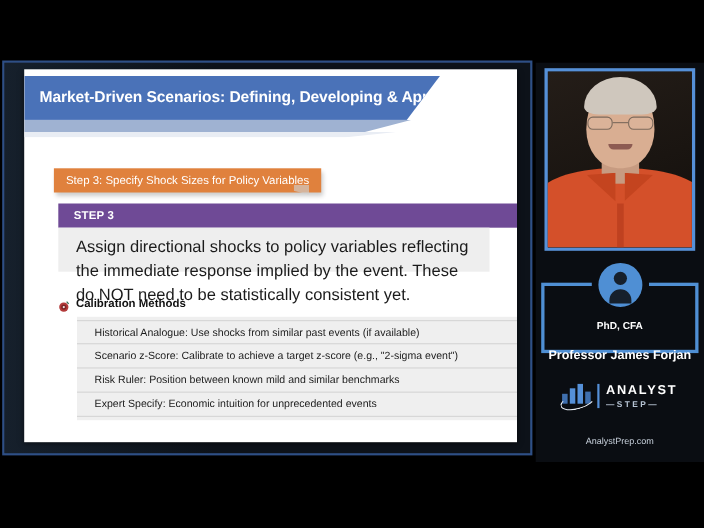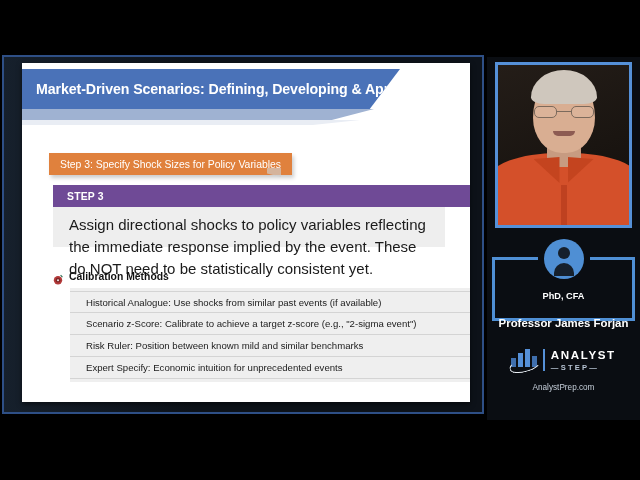--- a/index.html
+++ b/index.html
@@ -458,21 +458,21 @@
   .brand-prep {
     color: #b7c4d4;
     font-size: 7.6px;
     font-weight: bold;
     letter-spacing: 2.2px;
     margin-top: 3px;
   }
   .brand-url {
     position: absolute;
     left: 0; right: 0;
-    top: 326px;
+    top: 340px;
     text-align: center;
     color: #c6cfda;
     font-size: 8.2px;
   }
 </style>
 </head>
 <body>
 
 <div id="stage">
 

